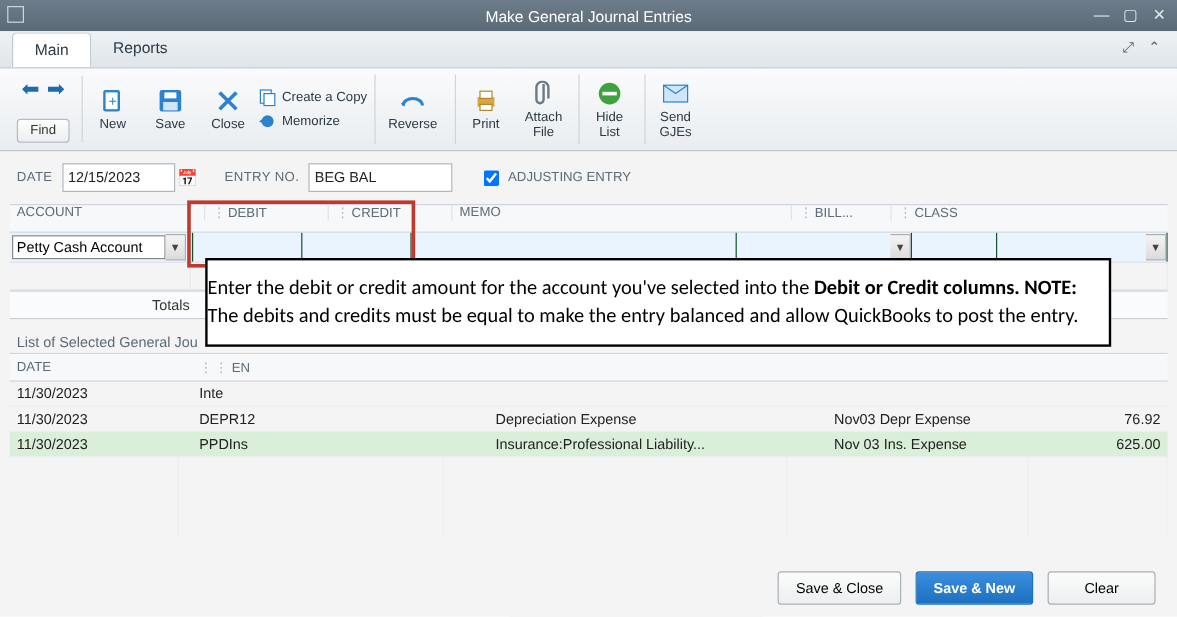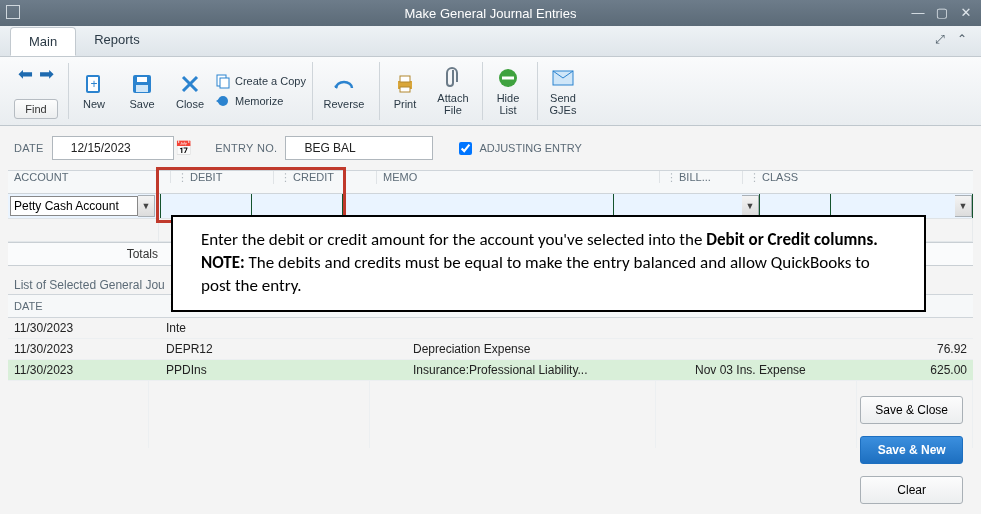--- a/index.html
+++ b/index.html
@@ -170,21 +170,21 @@
   gap: 22px;
   font-size: 11px;
   color: #5c6b77;
 }
 .fields .label {
   letter-spacing: 0.3px;
 }
 .fields input[type=text] {
   border: 1px solid #b0b7bd;
   height: 20px;
-  padding: 1px 18px;
+  padding: 1px 4px;
   font-size: 12px;
   color: #222;
 }
 .fields .dateinput {
   width: 84px;
 }
 .fields .cal {
   color: #7a848c;
   font-size: 14px;
   cursor: pointer;
@@ -335,21 +335,20 @@
 }
 .list-body .filler div {
   border-right: 1px solid #eceff1;
 }
 .footer {
   position: absolute;
   bottom: 10px;
   right: 18px;
   display: flex;
   gap: 12px;
-  flex-direction: column;
 }
 .footer button {
   height: 28px;
   min-width: 90px;
   border-radius: 3px;
   border: 1px solid #a9b0b6;
   background: linear-gradient(#fcfcfc, #eceeef);
   font-size: 12px;
   cursor: pointer;
   padding: 0 14px;
@@ -357,21 +356,21 @@
 .footer button.primary {
   background: linear-gradient(#3b8fde, #1d6fc0);
   border-color: #1d6fc0;
   color: #fff;
   font-weight: bold;
 }
 .callout {
   position: absolute;
   border: 2px solid #000;
   background: #fff;
-  padding: 12px 28px;
+  padding: 12px 0;
   font-size: 17px;
   line-height: 1.35;
   font-family: Calibri, Arial, sans-serif;
   color: #000;
   box-sizing: border-box;
 }
 svg { display:block; }
 .underline { text-decoration: underline; }
 </style>
 </head>
@@ -594,20 +593,21 @@
         <div class="td lt-date">11/30/2023</div>
         <div class="td lt-entry">Inte</div>
         <div class="td lt-memo"></div>
         <div class="td lt-name"></div>
         <div class="td lt-amt"></div>
       </div>
       <div class="row">
         <div class="td lt-date">11/30/2023</div>
         <div class="td lt-entry">DEPR12</div>
         <div class="td lt-memo">Depreciation Expense</div>
+        <div class="td lt-name">Nov03 Depr Expense</div>
         <div class="td lt-amt">76.92</div>
       </div>
       <div class="row sel">
         <div class="td lt-date">11/30/2023</div>
         <div class="td lt-entry">PPDIns</div>
         <div class="td lt-memo">Insurance:Professional Liability...</div>
         <div class="td lt-name">Nov 03  Ins. Expense</div>
         <div class="td lt-amt">625.00</div>
       </div>
       <div class="filler">

